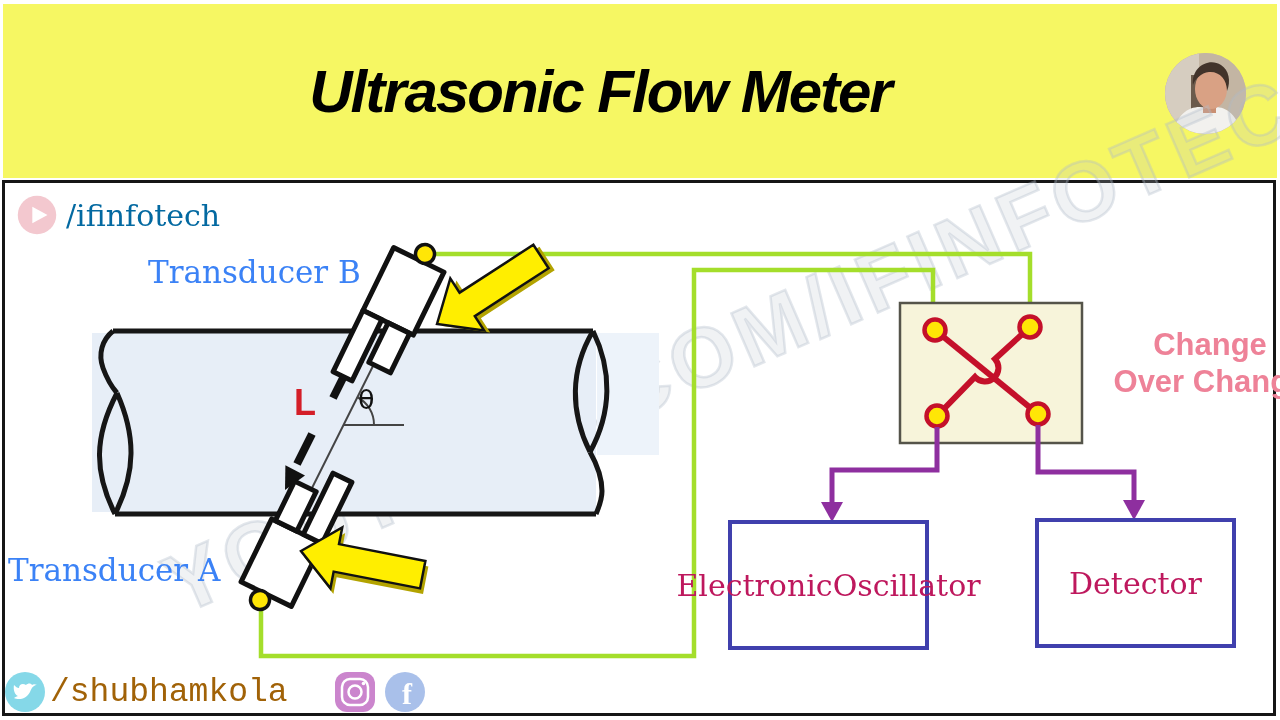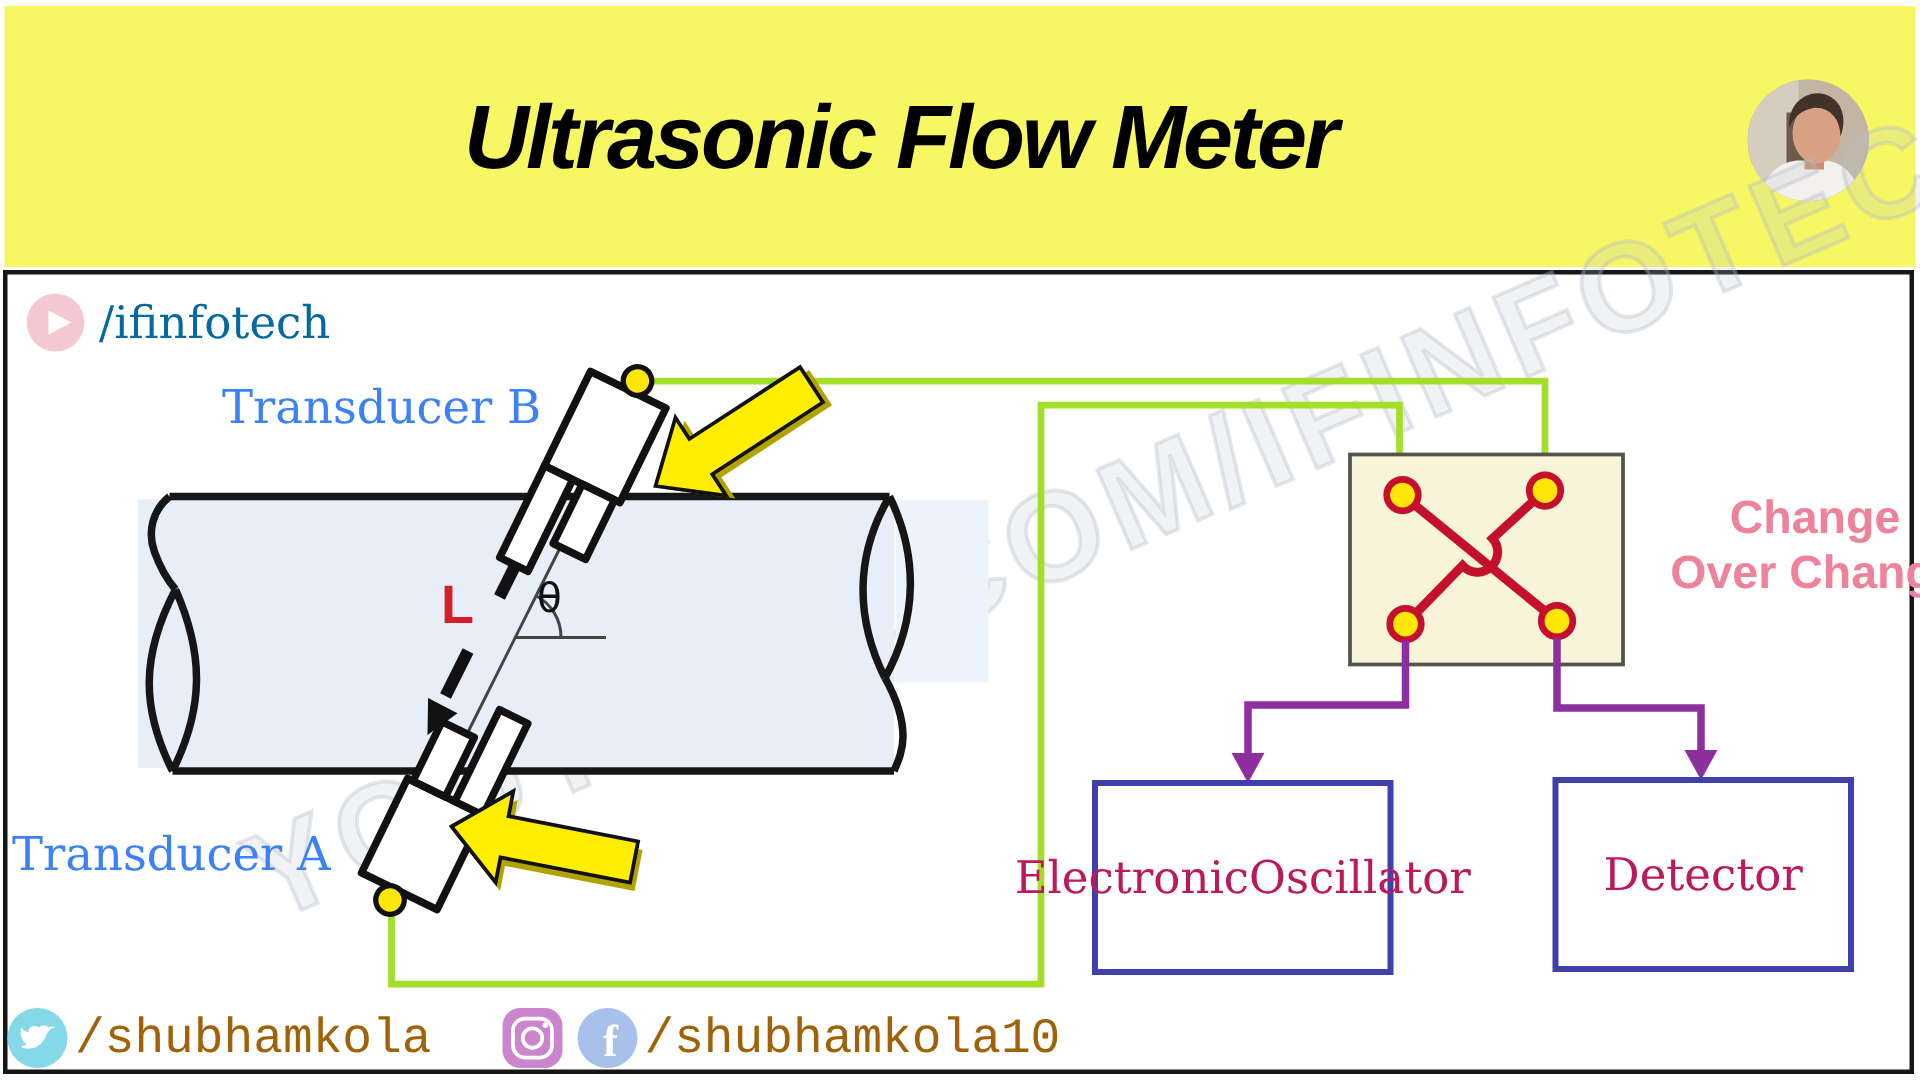--- a/index.html
+++ b/index.html
@@ -184,16 +184,15 @@
     <svg class="soc-icon" id="ig-icon" viewBox="0 0 42 42">
       <rect x="1" y="1" width="40" height="40" rx="12" fill="#cb85cd"></rect>
       <rect x="8" y="8" width="26" height="26" rx="8" fill="none" stroke="#ffffff" stroke-width="2.5"></rect>
       <circle cx="21" cy="21" r="6.5" fill="none" stroke="#ffffff" stroke-width="2.5"></circle>
       <circle cx="29.5" cy="12.5" r="1.8" fill="#ffffff"></circle>
     </svg>
     <svg class="soc-icon" id="fb-icon" viewBox="0 0 42 42">
       <circle cx="21" cy="21" r="20" fill="#a9c0ea"></circle>
       <text x="23" y="33" text-anchor="middle" font-family="Liberation Serif, serif" font-weight="bold" font-size="30" fill="#ffffff">f</text>
     </svg>
-    <span class="handle">/shubhamkola10</span>
   </div>
 
 </div>
 
 </body></html>

